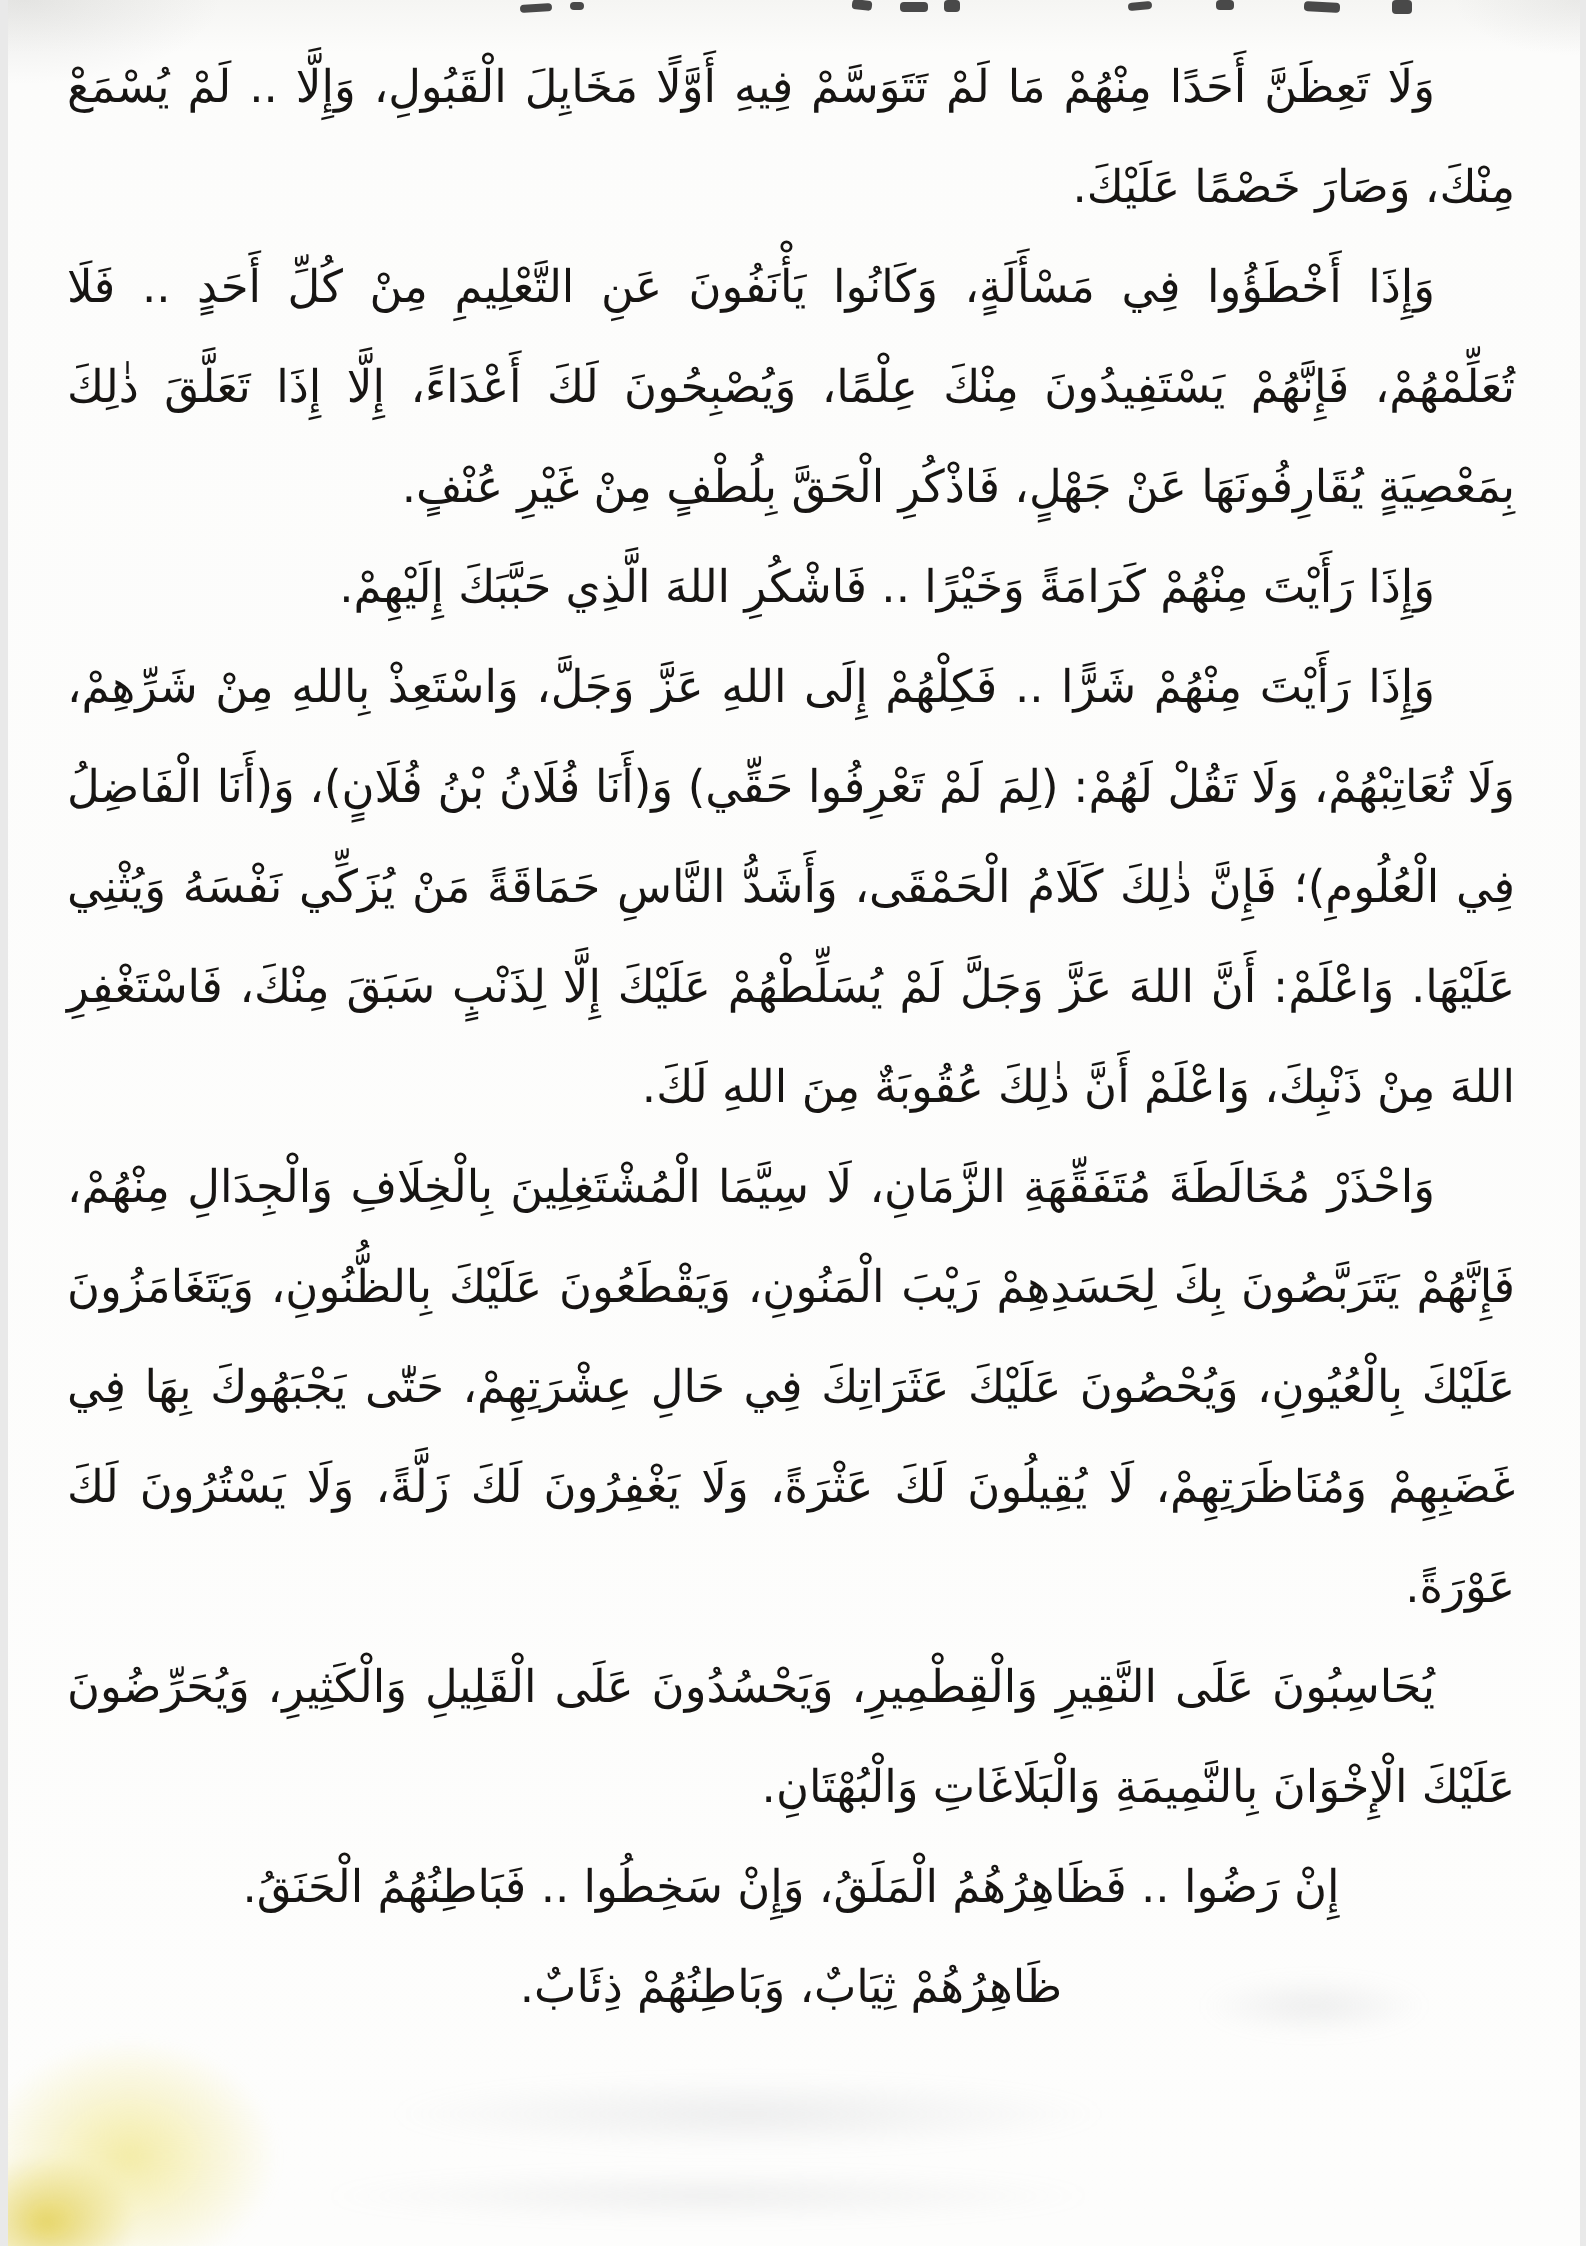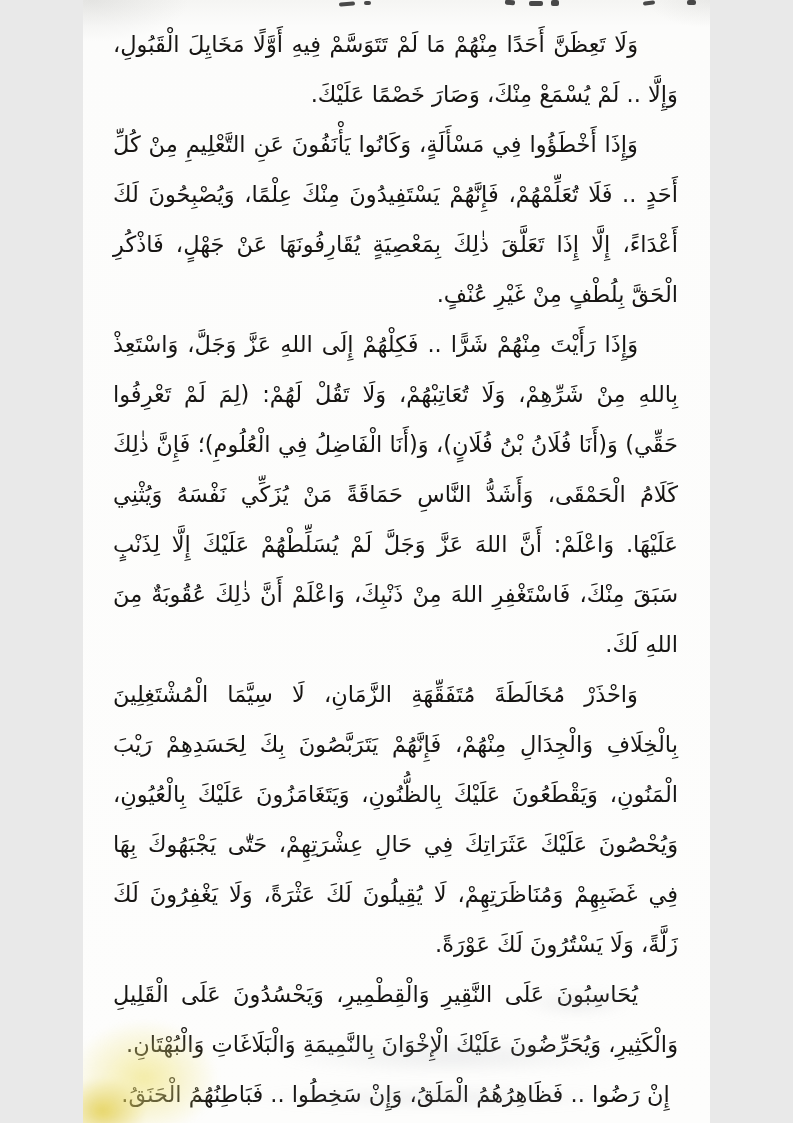--- a/index.html
+++ b/index.html
@@ -2,21 +2,21 @@
 <html lang="ar"><head>
 <meta charset="utf-8">
 <style>
   html, body {
     margin: 0;
     padding: 0;
     background: #e9e9e9;
   }
   .page {
     position: relative;
-    width: 627px;
+    width: 786px;
     height: 1123px;
     margin: 0 auto;
     overflow: hidden;
     background:
       radial-gradient(140px 60px at 8px 0px, rgba(150,150,148,0.18), rgba(150,150,148,0) 70%),
       radial-gradient(90px 40px at 100% 0px, rgba(160,160,158,0.14), rgba(160,160,158,0) 70%),
       linear-gradient(180deg, #f5f5f3 0px, #fcfcfb 26px, #fdfdfc 100%);
     font-family: "DejaVu Sans", sans-serif;
   }
   
@@ -91,20 +91,21 @@
     <i class="tr5"></i>
     <i class="tr6"></i>
     <i class="tr7"></i>
     <i class="tr8"></i>
     <i class="tr9"></i>
   </div>
 
   <div class="text-block">
     <p class="para">وَلَا تَعِظَنَّ أَحَدًا مِنْهُمْ مَا لَمْ تَتَوَسَّمْ فِيهِ أَوَّلًا مَخَايِلَ الْقَبُولِ، وَإِلَّا .. لَمْ يُسْمَعْ مِنْكَ، وَصَارَ خَصْمًا عَلَيْكَ.</p>
     <p class="para">وَإِذَا أَخْطَؤُوا فِي مَسْأَلَةٍ، وَكَانُوا يَأْنَفُونَ عَنِ التَّعْلِيمِ مِنْ كُلِّ أَحَدٍ .. فَلَا تُعَلِّمْهُمْ، فَإِنَّهُمْ يَسْتَفِيدُونَ مِنْكَ عِلْمًا، وَيُصْبِحُونَ لَكَ أَعْدَاءً، إِلَّا إِذَا تَعَلَّقَ ذٰلِكَ بِمَعْصِيَةٍ يُقَارِفُونَهَا عَنْ جَهْلٍ، فَاذْكُرِ الْحَقَّ بِلُطْفٍ مِنْ غَيْرِ عُنْفٍ.</p>
+    <p class="para">وَإِذَا رَأَيْتَ مِنْهُمْ كَرَامَةً وَخَيْرًا .. فَاشْكُرِ اللهَ الَّذِي حَبَّبَكَ إِلَيْهِمْ.</p>
     <p class="para">وَإِذَا رَأَيْتَ مِنْهُمْ شَرًّا .. فَكِلْهُمْ إِلَى اللهِ عَزَّ وَجَلَّ، وَاسْتَعِذْ بِاللهِ مِنْ شَرِّهِمْ، وَلَا تُعَاتِبْهُمْ، وَلَا تَقُلْ لَهُمْ: (لِمَ لَمْ تَعْرِفُوا حَقِّي) وَ(أَنَا فُلَانُ بْنُ فُلَانٍ)، وَ(أَنَا الْفَاضِلُ فِي الْعُلُومِ)؛ فَإِنَّ ذٰلِكَ كَلَامُ الْحَمْقَى، وَأَشَدُّ النَّاسِ حَمَاقَةً مَنْ يُزَكِّي نَفْسَهُ وَيُثْنِي عَلَيْهَا. وَاعْلَمْ: أَنَّ اللهَ عَزَّ وَجَلَّ لَمْ يُسَلِّطْهُمْ عَلَيْكَ إِلَّا لِذَنْبٍ سَبَقَ مِنْكَ، فَاسْتَغْفِرِ اللهَ مِنْ ذَنْبِكَ، وَاعْلَمْ أَنَّ ذٰلِكَ عُقُوبَةٌ مِنَ اللهِ لَكَ.</p>
     <p class="para">وَاحْذَرْ مُخَالَطَةَ مُتَفَقِّهَةِ الزَّمَانِ، لَا سِيَّمَا الْمُشْتَغِلِينَ بِالْخِلَافِ وَالْجِدَالِ مِنْهُمْ، فَإِنَّهُمْ يَتَرَبَّصُونَ بِكَ لِحَسَدِهِمْ رَيْبَ الْمَنُونِ، وَيَقْطَعُونَ عَلَيْكَ بِالظُّنُونِ، وَيَتَغَامَزُونَ عَلَيْكَ بِالْعُيُونِ، وَيُحْصُونَ عَلَيْكَ عَثَرَاتِكَ فِي حَالِ عِشْرَتِهِمْ، حَتّٰى يَجْبَهُوكَ بِهَا فِي غَضَبِهِمْ وَمُنَاظَرَتِهِمْ، لَا يُقِيلُونَ لَكَ عَثْرَةً، وَلَا يَغْفِرُونَ لَكَ زَلَّةً، وَلَا يَسْتُرُونَ لَكَ عَوْرَةً.</p>
     <p class="para">يُحَاسِبُونَ عَلَى النَّقِيرِ وَالْقِطْمِيرِ، وَيَحْسُدُونَ عَلَى الْقَلِيلِ وَالْكَثِيرِ، وَيُحَرِّضُونَ عَلَيْكَ الْإِخْوَانَ بِالنَّمِيمَةِ وَالْبَلَاغَاتِ وَالْبُهْتَانِ.</p>
     <p class="para centered">إِنْ رَضُوا .. فَظَاهِرُهُمُ الْمَلَقُ، وَإِنْ سَخِطُوا .. فَبَاطِنُهُمُ الْحَنَقُ.</p>
     <p class="para centered">ظَاهِرُهُمْ ثِيَابٌ، وَبَاطِنُهُمْ ذِئَابٌ.</p>
   </div>
 
   <div class="smudge bleed-1"></div>
   <div class="smudge bleed-2"></div>
   <div class="smudge bleed-3"></div>

